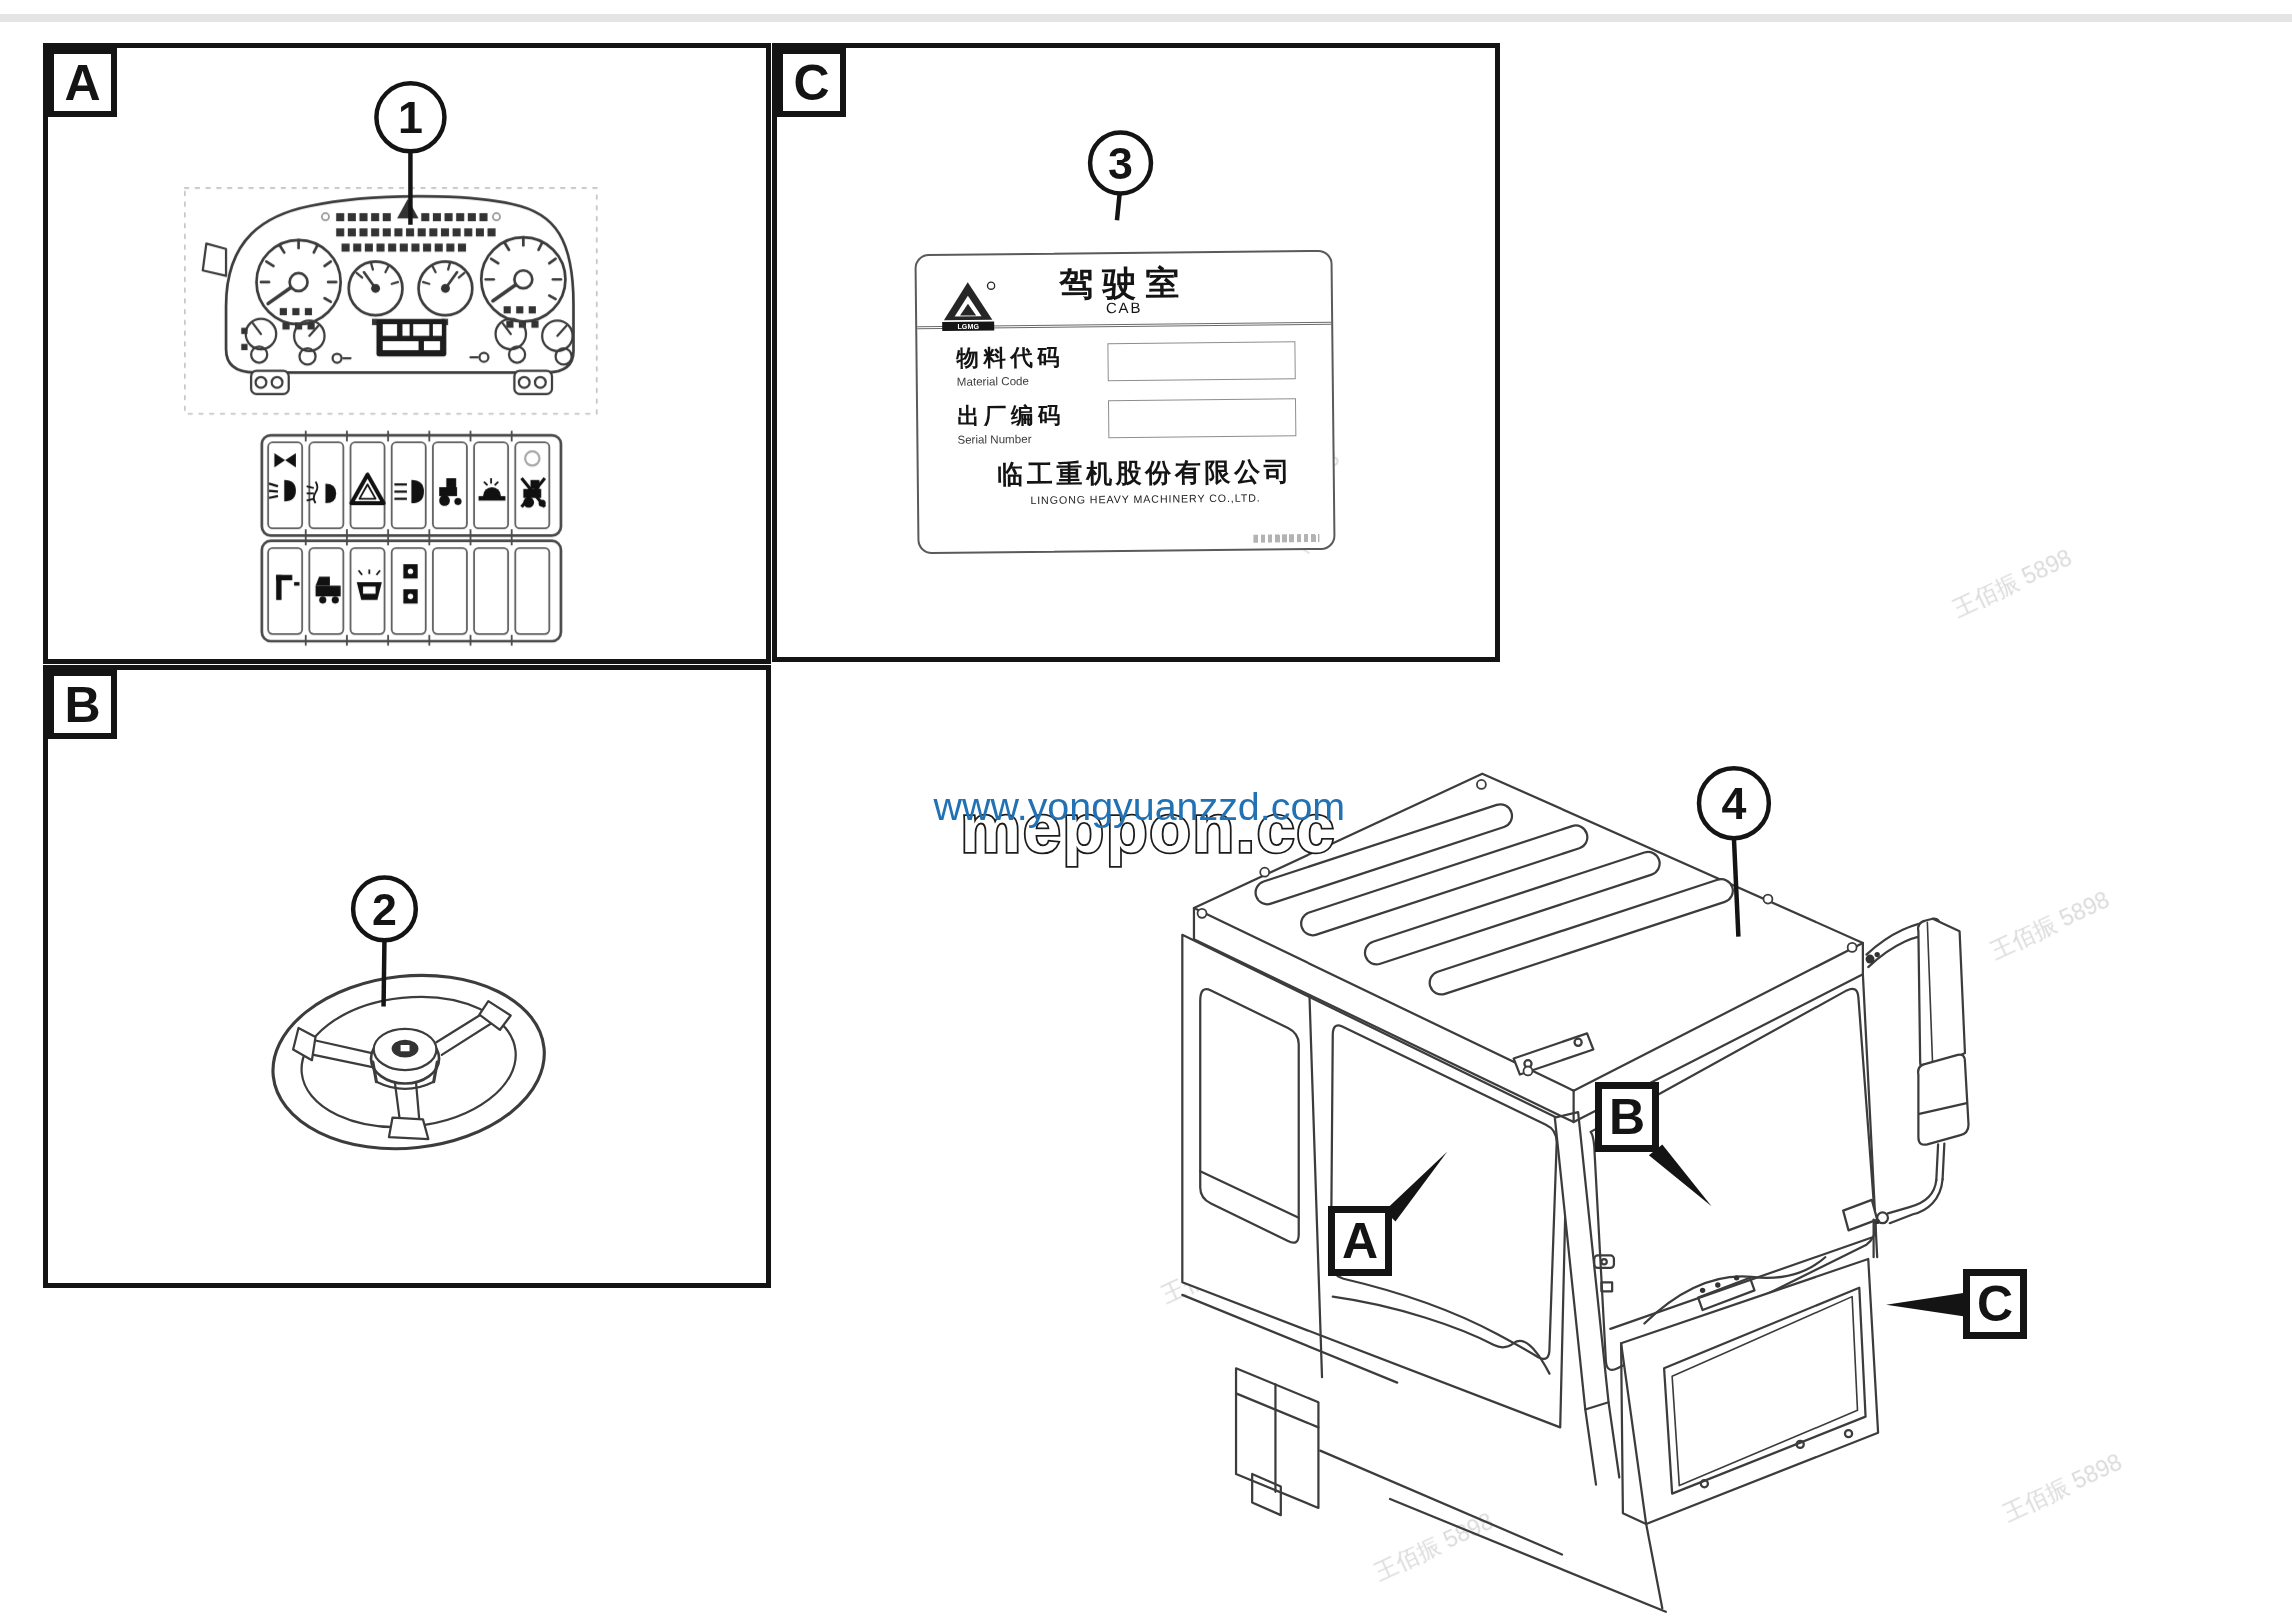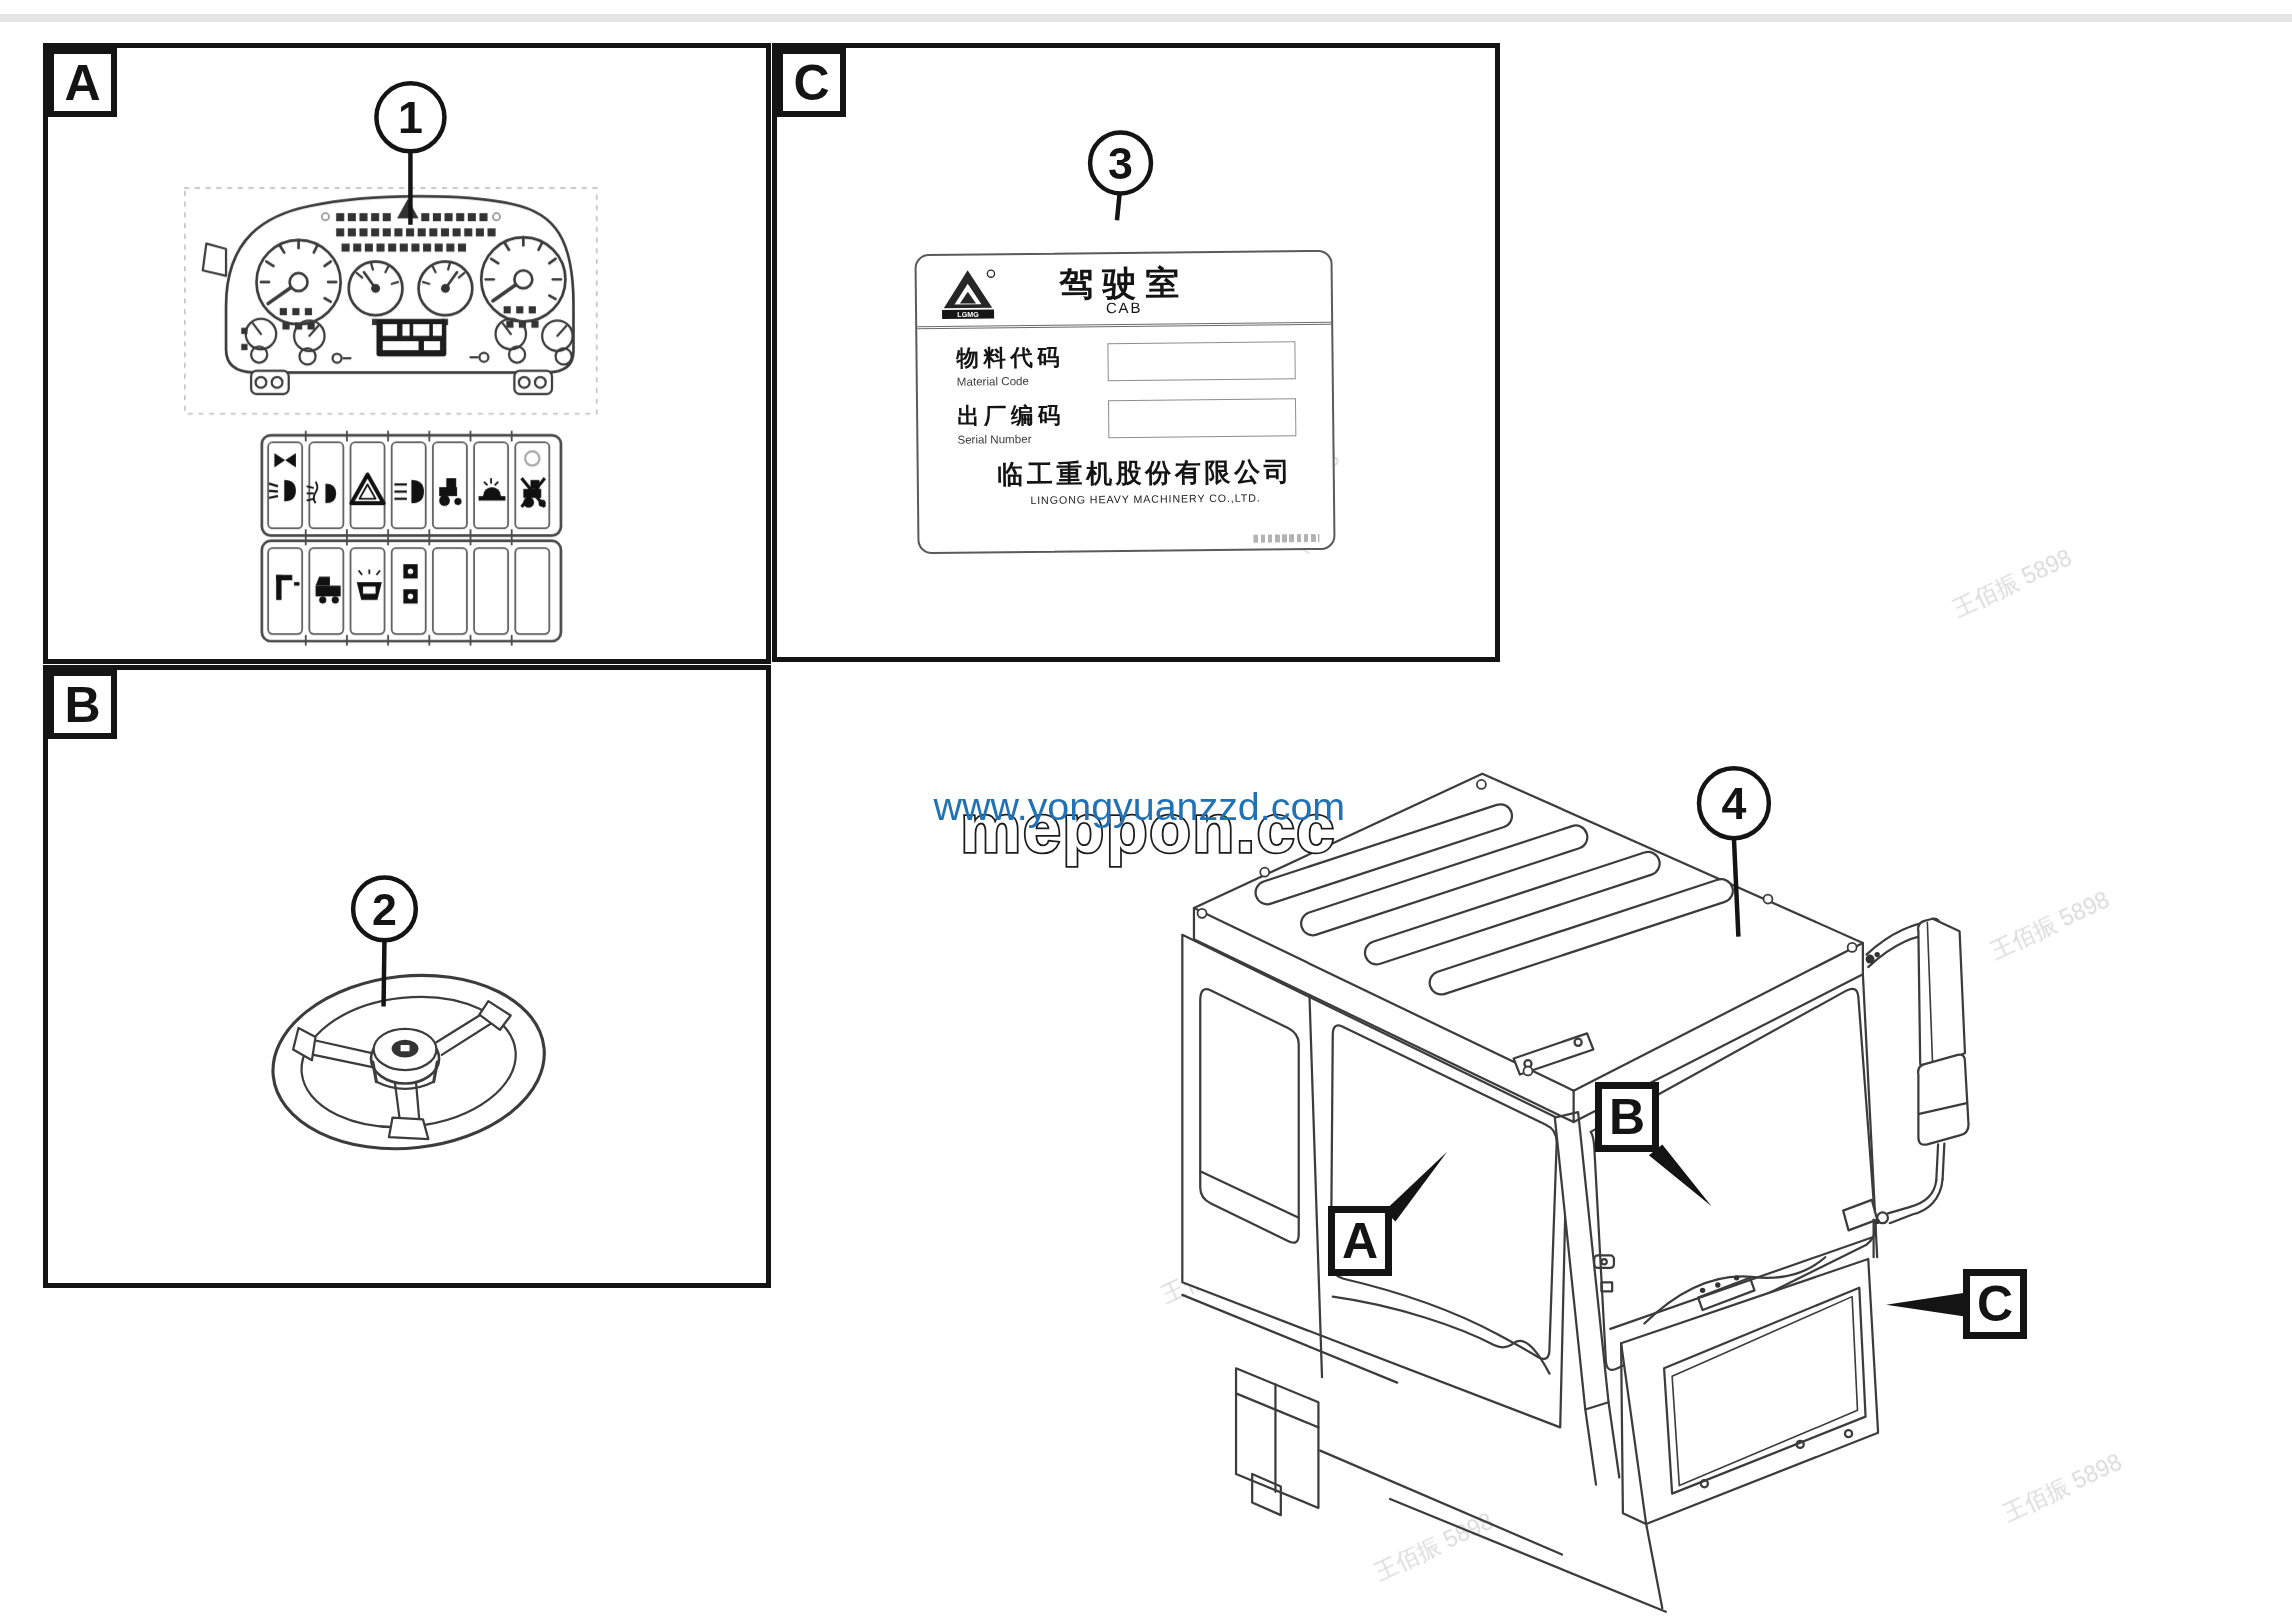--- a/index.html
+++ b/index.html
@@ -8,21 +8,21 @@
   .top-strip{position:absolute;left:0;top:14.3px;width:100%;height:8px;background:#cdcdcd;opacity:.55;}
   .panel{position:absolute;border:5.4px solid #141414;background:transparent;}
   .box{position:absolute;background:#fff;border:6.3px solid #141414;display:flex;
        align-items:center;justify-content:center;font-weight:bold;line-height:1;}
   .corner{width:57px;height:57px;font-size:50px;}
   .cablabel{width:50px;height:56px;border-width:7.2px;font-size:50px;z-index:6;}
   svg.art{position:absolute;left:0;top:0;z-index:4;}
   .plate{position:absolute;left:916px;top:252px;width:414px;height:296px;border:2.7px solid #5a5a5a;
          border-radius:14.3px;background:#fff;transform:rotate(-0.6deg);z-index:5;}
   .plate-header{position:relative;height:70px;border-bottom:3.6px double #6a6a6a;}
-  .plate-logo{position:absolute;left:23px;top:12px;}
+  .plate-logo{position:absolute;left:23px;top:24px;}
   .plate-title{position:absolute;left:0;right:0;top:7.2px;text-align:center;font-size:34px;
                font-weight:bold;letter-spacing:9px;}
   .plate-title-en{position:absolute;left:0;right:0;top:45px;text-align:center;font-size:15px;letter-spacing:1.8px;}
   .plate-body{position:relative;padding:14.3px 0 0 39px;}
   .plate-row{display:flex;align-items:flex-start;margin-bottom:12.5px;}
   .f-label{width:142px;}
   .f-cn{font-size:22.4px;font-weight:bold;letter-spacing:4.5px;}
   .f-en{font-size:11.6px;color:#3d3d3d;margin-top:0.9px;}
   .f-box{width:186px;height:36px;border:1.8px solid #8e8e8e;background:#fff;margin-left:9px;margin-top:1.8px;}
   .company{text-align:center;margin-top:3.6px;}

